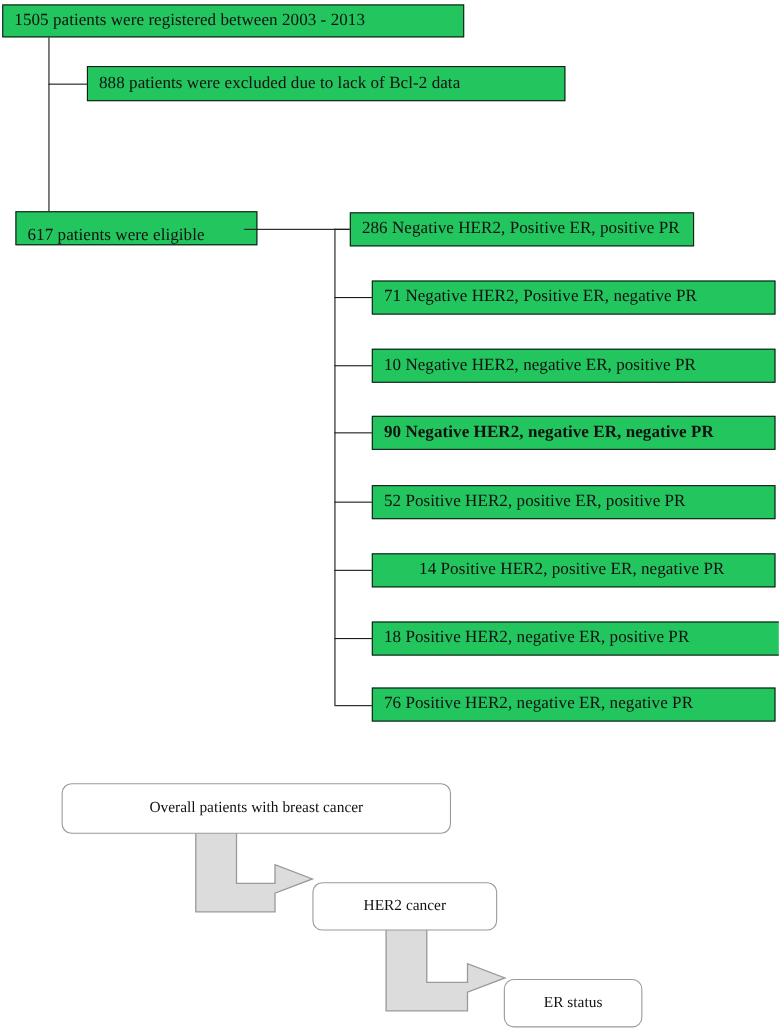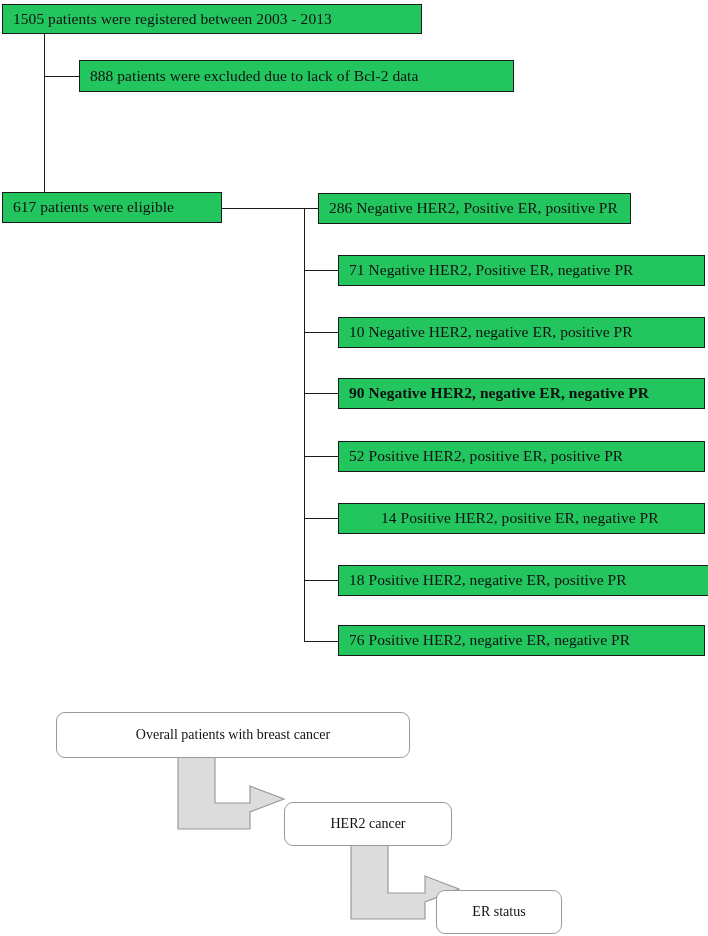--- a/index.html
+++ b/index.html
@@ -93,21 +93,21 @@
   </div>
 
   <div class="line-v" style="left:44px; top:34px; height:175px;"></div>
 
   <div class="line-h" style="left:44px; top:76px; width:36px;"></div>
 
   <div class="box" style="left:79px; top:60px; width:435px; height:32px;">
     <span class="txt">888 patients were excluded due to lack of Bcl-2 data</span>
   </div>
 
-  <div class="box" style="left:2px; top:192px; width:220px; height:31px;">
+  <div class="box" style="left:14px; top:192px; width:220px; height:31px;align-items:flex-end;">
     <span class="txt">617 patients were eligible</span>
   </div>
 
   <div class="line-h" style="left:222px; top:208px; width:118px;"></div>
 
   <div class="line-v" style="left:304px; top:208px; height:433px;"></div>
 
   <div class="line-h" style="left:304px; top:208px; width:36px;"></div>
   <div class="line-h" style="left:304px; top:270px; width:36px;"></div>
   <div class="line-h" style="left:304px; top:332px; width:36px;"></div>
@@ -151,17 +151,17 @@
   </svg>
 
   <div class="rbox" style="left:56px; top:712px; width:354px; height:46px;">
     <span class="txt">Overall patients with breast cancer</span>
   </div>
 
   <div class="rbox" style="left:284px; top:802px; width:168px; height:44px;">
     <span class="txt">HER2 cancer</span>
   </div>
 
-  <div class="rbox" style="left:436px; top:890px; width:126px; height:44px;">
+  <div class="rbox" style="left:458px; top:890px; width:126px; height:44px;">
     <span class="txt">ER status</span>
   </div>
 
 </div>
 
 </body></html>

